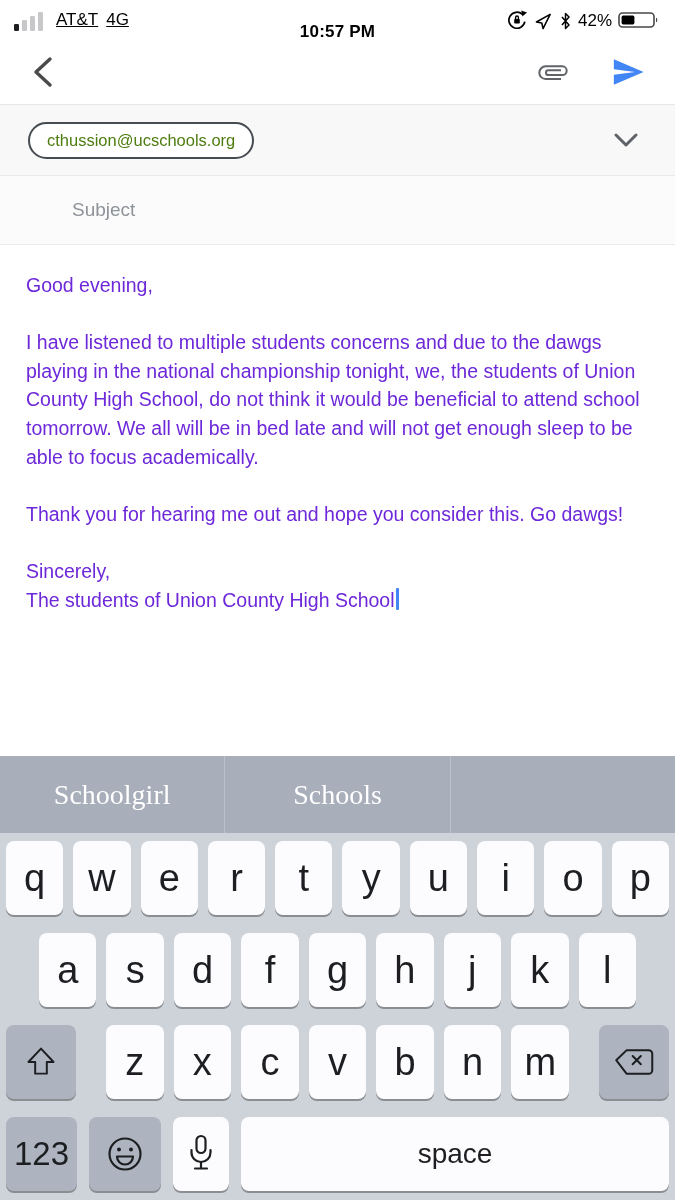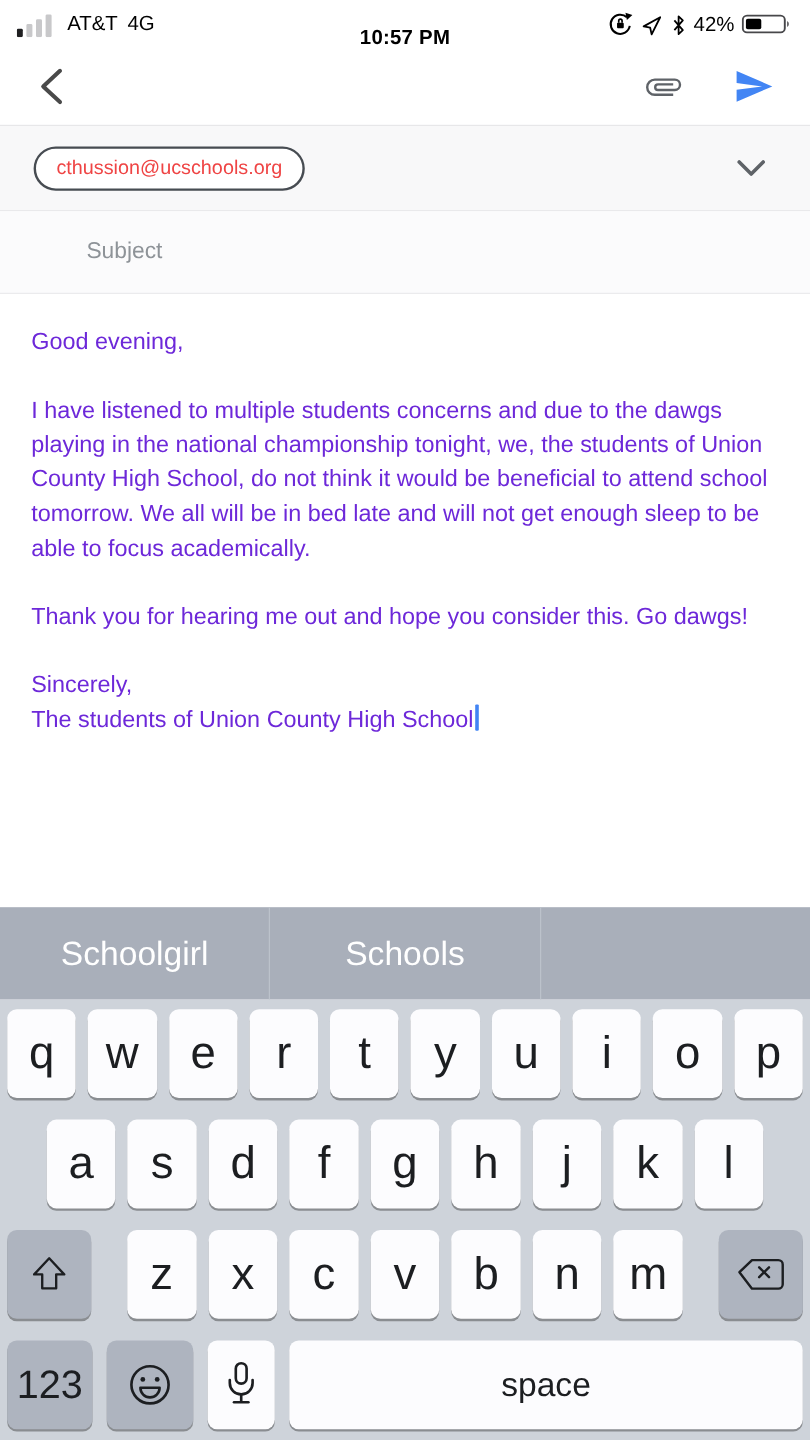--- a/index.html
+++ b/index.html
@@ -9,40 +9,40 @@
     background:#ffffff; overflow:hidden;
     display:flex; flex-direction:column;
     font-family:"Liberation Sans", sans-serif;
     color:#202124;
   }
   
   .status-bar {
     height:40px; flex:0 0 40px; display:flex; align-items:center;
     padding:0 14px; font-size:17px; color:#000;
   }
-  .sb-left { display:flex; align-items:center; gap:8px; width:220px; }
+  .sb-left { display:flex; align-items:center; gap:8px; width:220px;text-decoration:underline; }
   .sb-center { flex:1; text-align:center; font-weight:bold; letter-spacing:.2px;margin-top:23px; }
   .sb-right { display:flex; align-items:flex-end; gap:6px; width:220px; justify-content:flex-end; }
   .carrier { font-size:17px; }
   
   .nav-bar {
     height:65px; flex:0 0 65px; display:flex; align-items:center;
     padding:0 24px; background:#fff; border-bottom:1px solid #e7e7e9;
   }
   .nav-spacer { flex:1; }
   .icon-btn { background:none; border:none; padding:6px; cursor:pointer; display:flex; align-items:center; }
   .attach-btn { margin-right:30px; }
   
   .recipient-row {
     height:71px; flex:0 0 71px; background:#f8f8f9; border-bottom:1px solid #e9e9eb;
     display:flex; align-items:center; padding:0 30px 0 28px;
   }
   .chip {
     background:#fff; border:2px solid #474c52; border-radius:22px;
-    padding:7px 17px; font-size:16.5px; color:#ef4444;
+    padding:7px 17px; font-size:16.5px; color:#4d7c0f;
   }
   .recipient-spacer { flex:1; }
   
   .subject-row {
     height:69px; flex:0 0 69px; background:#fbfbfc; border-bottom:1px solid #ebebed;
     display:flex; align-items:center;
   }
   .subject-input {
     width:100%; height:100%; border:none; outline:none; background:transparent;
     font-family:"Liberation Sans", sans-serif; font-size:19px; padding:0 28px; color:#202124;margin-left:44px;
@@ -54,21 +54,21 @@
     font-size:19.5px; line-height:28.6px; color:#6d28d9;
   }
   .body-text { white-space:pre-wrap; }
   .cursor {
     display:inline-block; width:3px; height:22px; margin-left:1px;
     vertical-align:-3px; border-radius:1px;
   }
   
   .suggestion-bar {
     height:77px; flex:0 0 77px; background:#a9afba;
-    display:flex; align-items:stretch;
+    display:flex; align-items:stretch;font-family:Liberation Serif, serif;
   }
   .suggestion-cell {
     flex:1; display:flex; align-items:center; justify-content:center;
     color:#ffffff; font-size:28px; cursor:pointer;
   }
   .suggestion-cell + .suggestion-cell { border-left:1.5px solid #bcc2cb; }
   
   .keyboard {
     height:367px; flex:0 0 367px; background:#ced3da; padding-top:8px;
     user-select:none;

